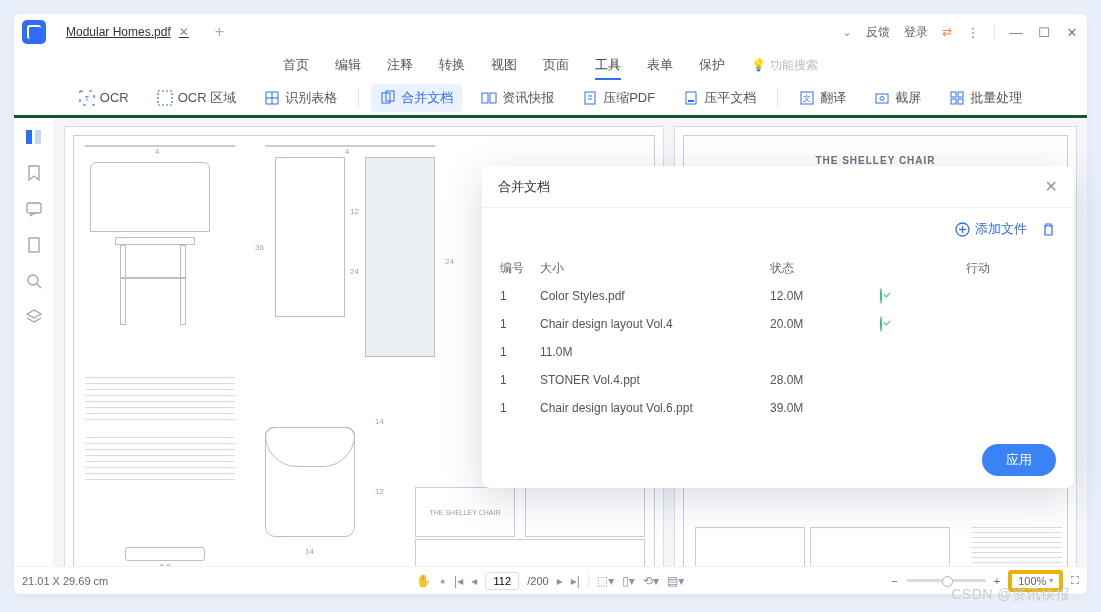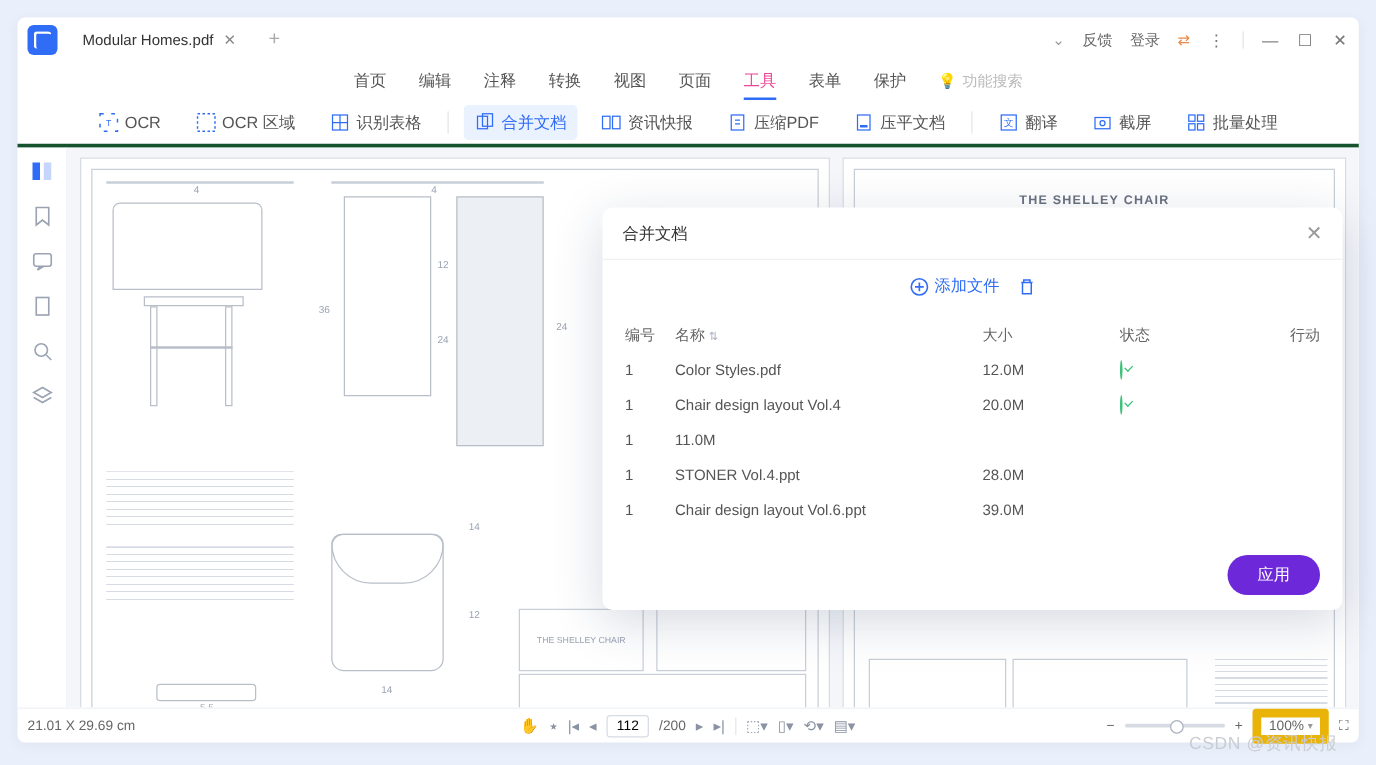--- a/index.html
+++ b/index.html
@@ -1,28 +1,28 @@
 <!DOCTYPE html>
 <html><head>
 <meta charset="utf-8">
 <style>
 * { box-sizing: border-box; margin: 0; padding: 0; font-family: "Segoe UI", "Microsoft YaHei", sans-serif; }
 body { background: #eaf0fb; width: 1101px; height: 612px; overflow: hidden; position: relative; }
 .window { position: absolute; top: 14px; left: 14px; width: 1073px; height: 580px; background: #fff; border-radius: 6px; box-shadow: 0 2px 10px rgba(0,0,0,0.05); display: flex; flex-direction: column; }
 .titlebar { height: 36px; display: flex; align-items: center; padding: 0 8px; }
 .app-logo { width: 24px; height: 24px; background: #2f6df6; border-radius: 5px; margin-right: 10px; display:flex; align-items:center; justify-content:center; }
 .app-logo::before { content:""; width:12px; height:12px; border:2px solid #fff; border-radius:3px; border-right:none; border-bottom:none; }
-.tab { display: flex; align-items: center; gap: 8px; font-size: 12px; color: #333; padding: 6px 10px; }
+.tab { display: flex; align-items: center; gap: 8px; font-size: 12px; color: #333; padding: 6px 10px; text-decoration: underline; }
 .tab-close { color: #888; font-size: 12px; cursor: pointer; }
 .new-tab { color: #aaa; font-size: 16px; margin-left: 16px; cursor: pointer; }
 .title-right { margin-left: auto; display: flex; align-items: center; gap: 14px; color: #666; font-size: 12px; }
 .title-right .win-btn { width: 14px; color:#777; font-size:13px; text-align:center; }
 .menubar { height: 30px; display: flex; align-items: center; justify-content: center; gap: 26px; font-size: 13px; color: #555; }
 .menubar span { cursor: pointer; }
-.menubar .active { color: #ec4899; position:relative; }
+.menubar .active { color: #404040; position:relative; }
 .menubar .active::after { content:""; position:absolute; left:0; right:0; bottom:-6px; height:2px; background:#2f6df6; }
 .menubar .search { color:#bbb; font-size:12px; display:flex; align-items:center; gap:4px; }
 .toolbar { height: 38px; display: flex; align-items: center; justify-content: center; gap: 10px; font-size: 13px; color: #555; border-bottom: 3px solid #14532d; }
 .tool { display: flex; align-items: center; gap: 5px; padding: 5px 9px; border-radius: 4px; cursor: pointer; }
 .tool.active { background: #eaf1ff; color: #2f6df6; }
 .tool-icon { width: 16px; height: 16px; display:inline-flex; align-items:center; justify-content:center; color:#2f6df6; }
 .tool-sep { width:1px; height:18px; background:#e3e6ec; margin:0 2px; }
 .body { flex: 1; display: flex; overflow: hidden; }
 .leftbar { width: 40px; background: #fff; border-right: 1px solid #eef1f6; display:flex; flex-direction:column; align-items:center; gap:18px; padding-top:10px; }
 .leftbar .lb-icon { width:18px; height:18px; color:#9aa3b2; cursor:pointer; }
@@ -36,40 +36,40 @@
 .dim-label { position:absolute; font-size:8px; color:#9aa3b2; }
 .tiny-text { position:absolute; font-size:6px; color:#b8bfc9; line-height:1.3; }
 .title-block { position:absolute; border:1px solid #c9cfd8; font-size:7px; color:#9aa3b2; display:flex; align-items:center; justify-content:center; flex-direction:column; gap:2px; }
 .footer { height: 28px; border-top:1px solid #eef1f6; display:flex; align-items:center; font-size:11px; color:#666; padding:0 8px; gap:8px; }
 .footer-center { position:absolute; left:50%; transform:translateX(-50%); display:flex; align-items:center; gap:8px; }
 .footer-center .ico { color:#8a93a3; font-size:12px; cursor:pointer; }
 .page-input { width:34px; height:18px; border:1px solid #d7dbe3; border-radius:3px; font-size:11px; text-align:center; }
 .footer-right { margin-left:auto; display:flex; align-items:center; gap:8px; }
 .slider { width:80px; height:3px; background:#d7dbe3; border-radius:2px; position:relative; }
 .slider::before { content:""; position:absolute; left:45%; top:-3px; width:9px; height:9px; background:#fff; border:1px solid #aab1bf; border-radius:50%; }
-.zoom-box { border:7px solid #eab308; border-radius:3px; padding:1px 6px; font-size:11px; display:flex; align-items:center; gap:3px; }
+.zoom-box { border:4px solid #eab308; border-radius:3px; padding:1px 6px; font-size:11px; display:flex; align-items:center; gap:3px; }
 
 .dialog { position:absolute; top:166px; left:482px; width:592px; background:#fff; border-radius:8px; box-shadow:0 10px 40px rgba(30,50,90,0.18); display:flex; flex-direction:column; }
 .dlg-header { height:42px; display:flex; align-items:center; padding:0 16px; border-bottom:1px solid #f0f0f0; }
 .dlg-title { font-size:13px; color:#333; font-weight:500; }
 .dlg-close { margin-left:auto; color:#999; font-size:16px; cursor:pointer; }
-.dlg-actions { height:42px; display:flex; align-items:center; justify-content:center; gap:14px; padding:0 18px; }
+.dlg-actions { height:42px; display:flex; align-items:center; justify-content:flex-end; gap:14px; padding:0 18px; }
 .add-file { color:#2f6df6; font-size:13px; display:flex; align-items:center; gap:5px; cursor:pointer; }
 .trash-btn { color:#2f6df6; font-size:14px; cursor:pointer; }
-.dlg-table { padding: 4px 18px 10px 18px; }
+.dlg-table { padding: 4px 34px 10px 18px; }
 .th-row, .td-row { display:grid; grid-template-columns: 40px 1fr 110px 110px 50px; align-items:center; height:28px; font-size:12px; }
 .th-row { color:#666; }
 .td-row { color:#555; }
 .sort-ico { font-size:9px; color:#aab1bf; margin-left:3px; }
 .status-ok { width:14px; height:14px; border:1.5px solid #3bc178; border-radius:50%; position:relative; }
 .status-ok::after { content:""; position:absolute; left:3px; top:3px; width:5px; height:3px; border-left:1.5px solid #3bc178; border-bottom:1.5px solid #3bc178; transform:rotate(-45deg); }
 .status-progress { width:26px; height:4px; background:#e1e7f5; border-radius:2px; position:relative; overflow:hidden; }
 .status-progress::before { content:""; position:absolute; left:0; top:0; height:100%; width:50%; background:#2f6df6; }
 .dlg-footer { height:56px; display:flex; align-items:center; justify-content:flex-end; padding:0 18px; }
-.apply-btn { background:#6d28d9; color:#fff; border:none; border-radius:16px; padding:7px 24px; font-size:13px; cursor:pointer; }
+.apply-btn { background:#3b82f6; color:#fff; border:none; border-radius:16px; padding:7px 24px; font-size:13px; cursor:pointer; }
 .watermark { position:absolute; right:31px; bottom:8px; font-size:14px; color:#c9ccd2; letter-spacing:0.5px; }
 .page-title-text { position:absolute; top:28px; left:0; right:0; text-align:center; font-size:10px; font-weight:bold; color:#6a7180; letter-spacing:1px; }
 svg { display:block; }
 </style>
 </head>
 <body>
 
 <div class="window">
 
   <div class="titlebar">
@@ -340,21 +340,20 @@
     </div>
     <span class="trash-btn">
       <svg width="15" height="15" viewBox="0 0 15 15">
           <path d="M3 4 H12 M5 4 V2 H10 V4 M4 4 V13 H11 V4" fill="none" stroke="#2f6df6" stroke-width="1.2"></path>
         </svg>
     </span>
   </div>
   <div class="dlg-table">
     <div class="th-row">
       <span>编号</span>
-      <span><span>名称</span><span class="sort-ico">⇅</span></span>
       <span>大小</span>
       <span>状态</span>
       <span style="text-align:right">行动</span>
     </div>
     <div id="rows-container">
         <div class="td-row">
           <span>1</span>
           <span>Color Styles.pdf</span>
           <span>12.0M</span>
           <span><span class="status-ok"></span></span>

